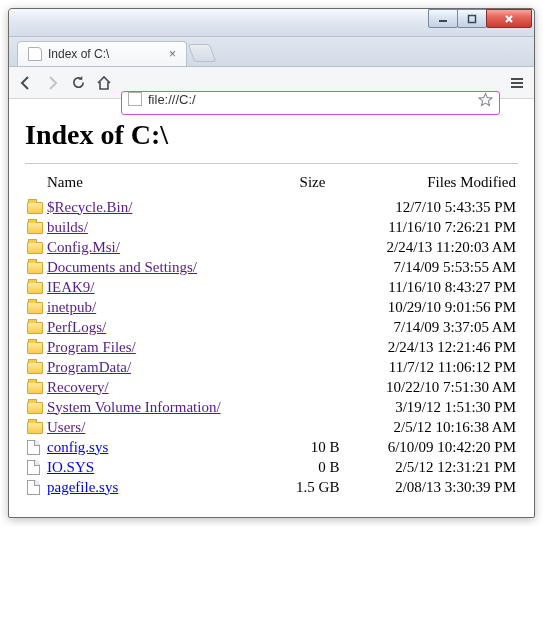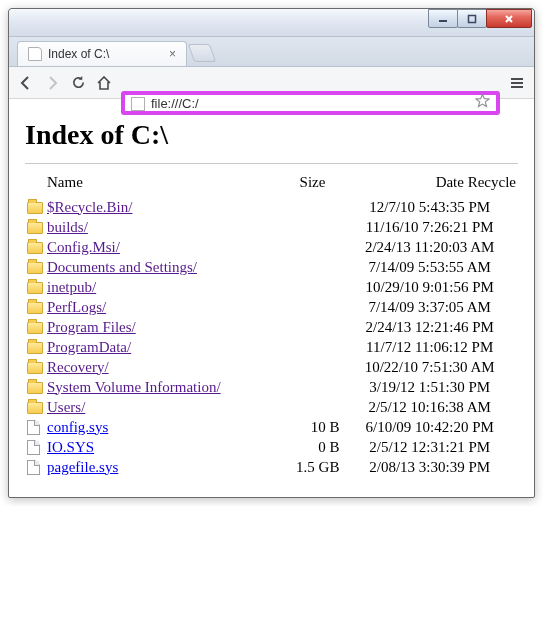--- a/index.html
+++ b/index.html
@@ -108,25 +108,25 @@
   }
   .tb-icon {
     width: 18px; height: 18px;
     display: flex; align-items: center; justify-content: center;
     color: #5a5a5a;
   }
   .tb-icon.disabled { color: #bcbcbc; }
   .omnibox {
     flex: 1;
     height: 24px;
-    border: 4px solid #d946ef;
+    border: 1px solid #d946ef;
     border-radius: 3px;
     background: #fff;
     display: flex;
-    align-items: flex-end;
+    align-items: flex-start;
     padding: 0 6px;
     gap: 6px;
     color: #333;
     font-size: 13px;
     margin-top: 41px;
   }
   .omnibox .page-ico {
     width: 14px; height: 14px;
     border: 1px solid #b0b0b0;
     background: #fff;
@@ -165,21 +165,21 @@
   table.listing td {
     padding: 1.5px 2px;
     vertical-align: middle;
     white-space: nowrap;
   }
   td.icon-cell { width: 20px; }
   td.name-cell a { text-decoration: underline; }
   a.dir { color: #551A8B; }
   a.file { color: #0000EE; }
   td.size-cell { text-align: right; padding-right: 16px; color: #000; }
-  td.date-cell { text-align: center; color: #000; }
+  td.date-cell { text-align: right; color: #000; }
   .ico-folder {
     width: 16px; height: 12px;
     background: linear-gradient(to bottom, #ffe89a 0%, #f6cc4f 100%);
     border: 1px solid #d1a936;
     border-radius: 1px;
     position: relative;
     margin-top: 2px;
   }
   .ico-folder::before {
     content: "";
@@ -292,21 +292,21 @@
 
   <div class="content">
     <h1 class="page-title">Index of C:\</h1>
     <div class="hr"></div>
     <table class="listing">
       <thead>
         <tr>
           <th style="width:20px"></th>
           <th>Name</th>
           <th class="size">Size</th>
-          <th class="date">Date Recycle</th>
+          <th class="date">Files Modified</th>
         </tr>
       </thead>
       <tbody id="listing-body">
           <tr>
             <td class="icon-cell">
               <div class="ico-folder"></div>
             </td>
             <td class="name-cell"><a href="#" class="dir">$Recycle.Bin/</a></td>
             <td class="size-cell"></td>
             <td class="date-cell">12/7/10 5:43:35 PM</td>
@@ -332,20 +332,28 @@
               <div class="ico-folder"></div>
             </td>
             <td class="name-cell"><a href="#" class="dir">Documents and Settings/</a></td>
             <td class="size-cell"></td>
             <td class="date-cell">7/14/09 5:53:55 AM</td>
           </tr>
           <tr>
             <td class="icon-cell">
               <div class="ico-folder"></div>
             </td>
+            <td class="name-cell"><a href="#" class="dir">IEAK9/</a></td>
+            <td class="size-cell"></td>
+            <td class="date-cell">11/16/10 8:43:27 PM</td>
+          </tr>
+          <tr>
+            <td class="icon-cell">
+              <div class="ico-folder"></div>
+            </td>
             <td class="name-cell"><a href="#" class="dir">inetpub/</a></td>
             <td class="size-cell"></td>
             <td class="date-cell">10/29/10 9:01:56 PM</td>
           </tr>
           <tr>
             <td class="icon-cell">
               <div class="ico-folder"></div>
             </td>
             <td class="name-cell"><a href="#" class="dir">PerfLogs/</a></td>
             <td class="size-cell"></td>

